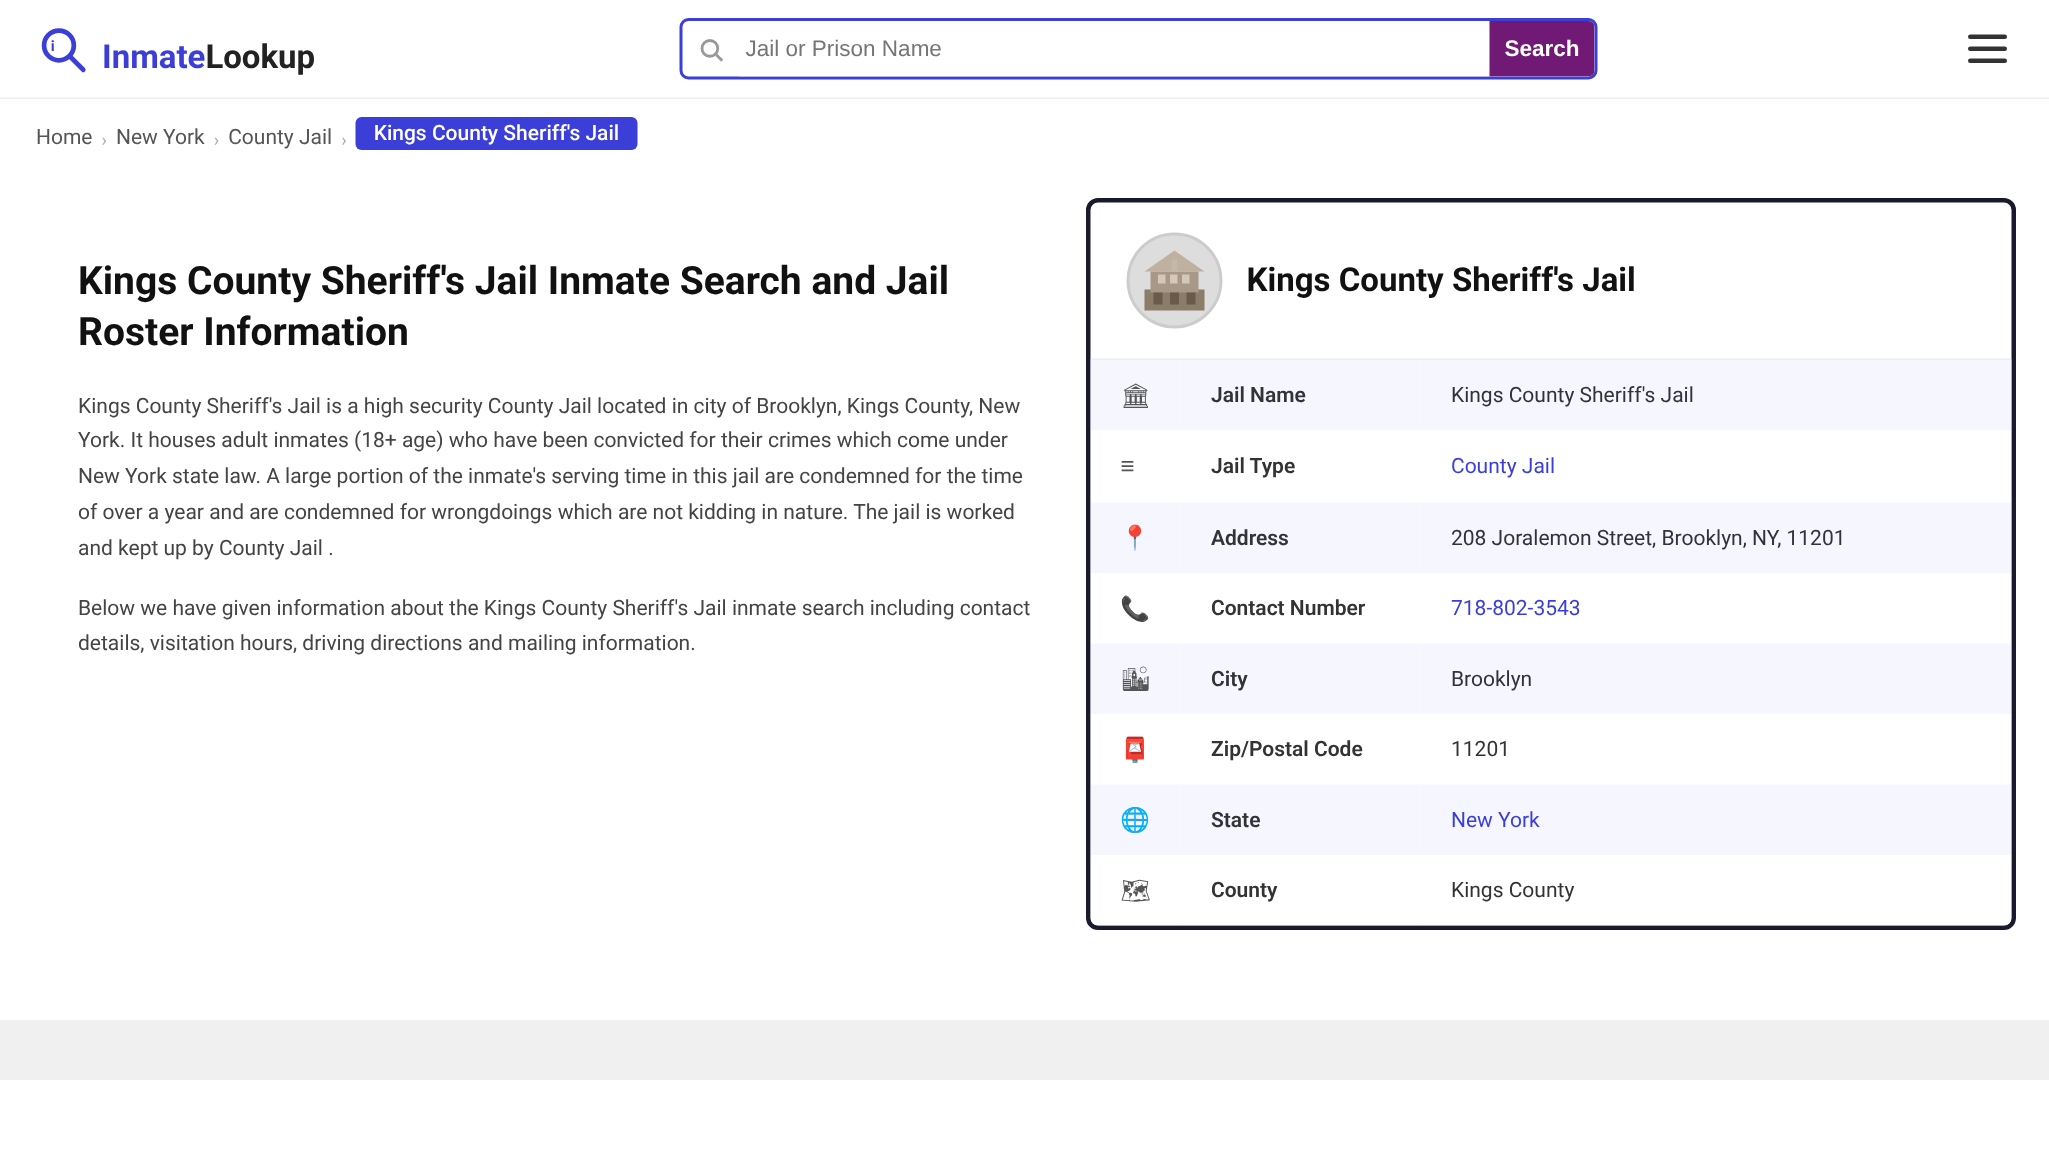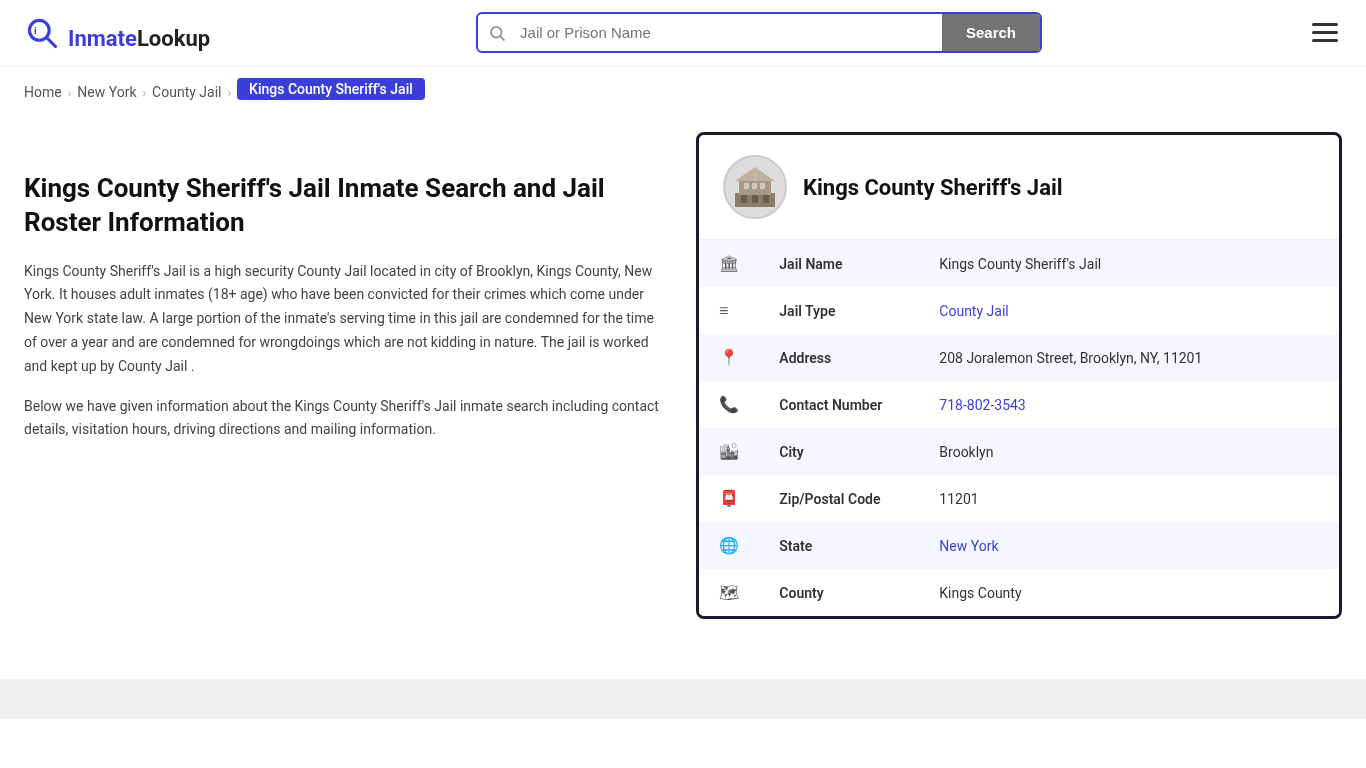--- a/index.html
+++ b/index.html
@@ -29,42 +29,42 @@
       color: #3b3fd8;
       margin-top: 12px;
     }
     .logo-text span { color: #222; }
     .search-bar {
       display: flex;
       align-items: center;
       border: 2px solid #3b3fd8;
       border-radius: 6px;
       overflow: hidden;
-      width: 566px;
+      width: 612px;
       background: #fff;
     }
     .search-icon-wrap {
       padding: 0 10px;
       display: flex;
       align-items: center;
       color: #aaa;
     }
     .search-bar input {
       border: none;
       outline: none;
       flex: 1;
       padding: 10px 4px;
       font-size: 15px;
       color: #555;
     }
     .search-btn {
-      background: #737373;
+      background: #701a75;
       color: #fff;
       border: none;
-      padding: 10px 24px;
+      padding: 10px 10px;
       font-size: 15px;
       font-weight: 600;
       cursor: pointer;
     }
     .hamburger {
       cursor: pointer;
       display: flex;
       flex-direction: column;
       gap: 5px;
       padding: 4px;
@@ -103,20 +103,21 @@
     .main-content {
       display: flex;
       padding: 20px 24px;
       gap: 32px;
       max-width: 1366px;
     }
     .left-panel {
       flex: 0 0 640px;
       max-width: 640px;
       padding-top: 40px;
+      margin-left: 28px;
     }
     .left-panel h1 {
       font-size: 26px;
       font-weight: 700;
       color: #111;
       margin-bottom: 20px;
       line-height: 1.3;
     }
     .left-panel p {
       color: #444;

